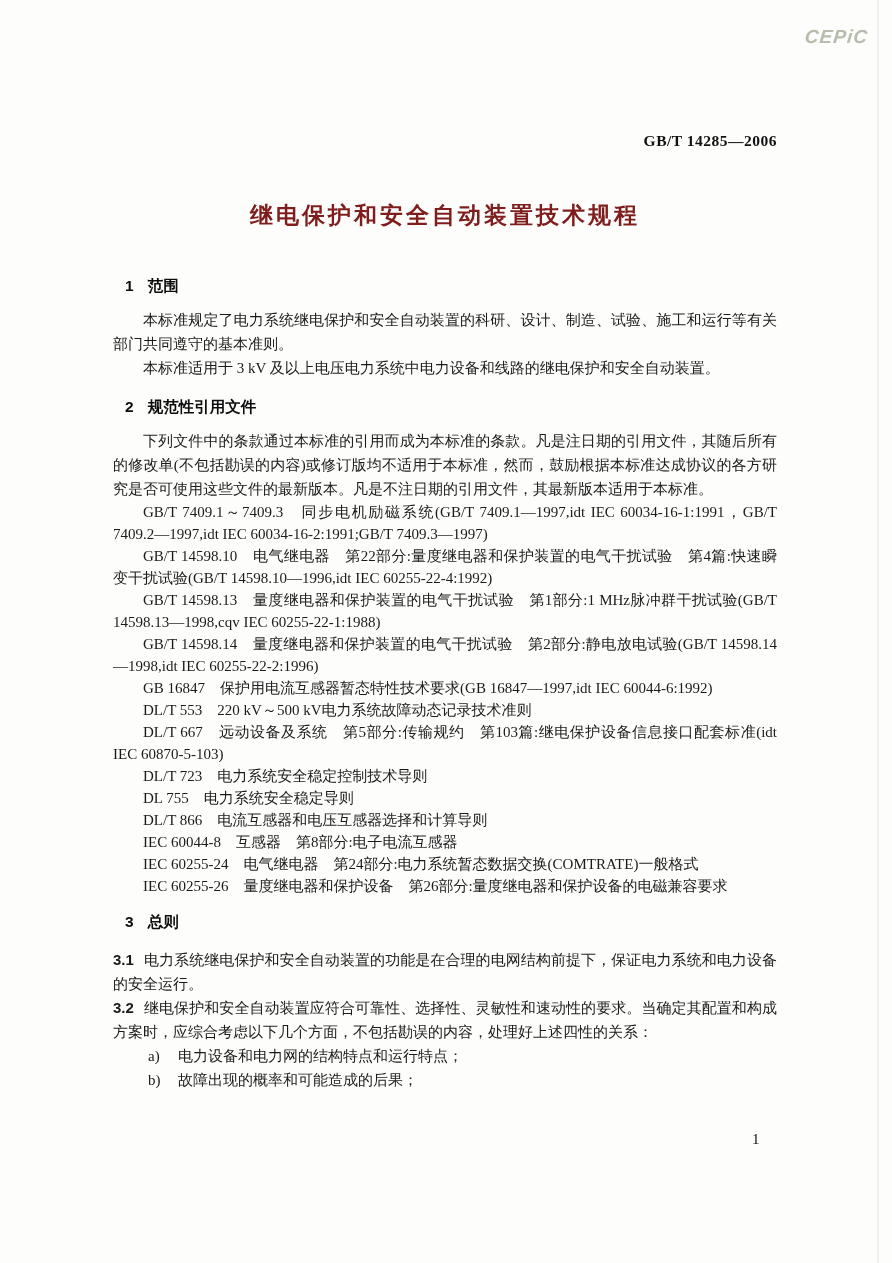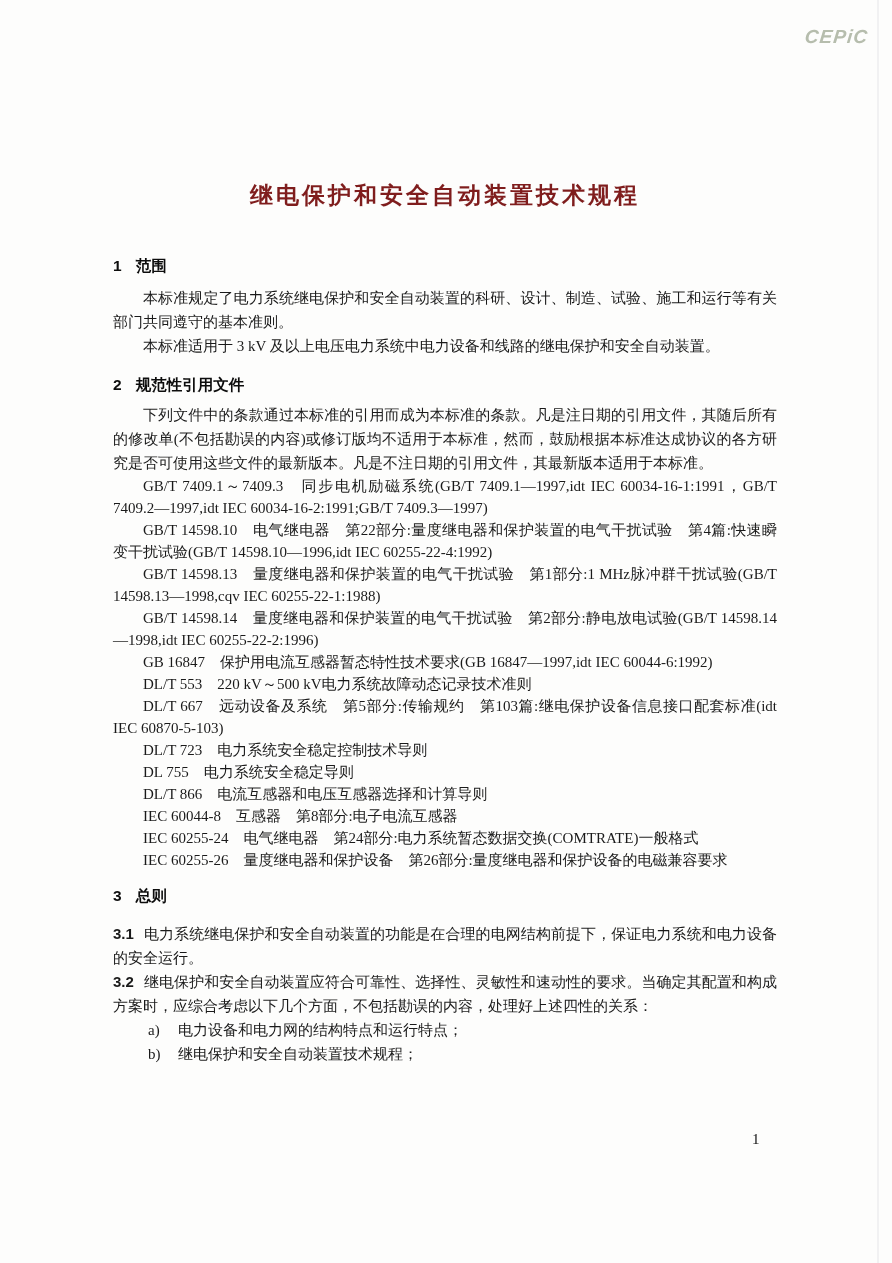--- a/index.html
+++ b/index.html
@@ -31,21 +31,21 @@
   }
   .title {
     margin:48px 0 0; text-align:center;
     font-family:"Liberation Sans","DejaVu Sans",sans-serif;
     font-weight:700; font-size:23px; letter-spacing:3px;
     line-height:32px; color:#7f1d1d;
   }
   .sec-h {
     font-family:"Liberation Sans","DejaVu Sans",sans-serif;
     font-weight:700; font-size:15.5px; line-height:21px;
-    margin:0; color:#0d0d0d;
+    margin:12px; color:#0d0d0d;
   }
   .sh1 { margin-top:44px; }
   .sh2 { margin-top:16px; }
   .sh3 { margin-top:14px; }
   .h-num { margin-right:14px; }
   .body-p {
     font-size:15px; line-height:24px;
     margin:10px 0 0; text-align:justify;
   }
   .body-p + .body-p { margin-top:0; }
@@ -78,20 +78,21 @@
 <body>
 
 <div class="page">
 
   <div class="scan-edge-right"></div>
 
   <div class="logo">CEPiC</div>
 
   <div class="content">
 
+    <div class="doc-number">GB/T 14285—2006</div>
 
     <h1 class="title">继电保护和安全自动装置技术规程</h1>
 
     <h2 class="sec-h sh1"><span class="h-num">1</span><span>范围</span></h2>
 
       <p class="body-p indent">本标准规定了电力系统继电保护和安全自动装置的科研、设计、制造、试验、施工和运行等有关部门共同遵守的基本准则。</p>
 
       <p class="body-p indent">本标准适用于 3 kV 及以上电压电力系统中电力设备和线路的继电保护和安全自动装置。</p>
 
     <h2 class="sec-h sh2"><span class="h-num">2</span><span>规范性引用文件</span></h2>
@@ -127,19 +128,19 @@
       <p class="ref-p">IEC 60255-26　量度继电器和保护设备　第26部分:量度继电器和保护设备的电磁兼容要求</p>
 
     <h2 class="sec-h sh3"><span class="h-num">3</span><span>总则</span></h2>
 
       <p class="clause first"><span class="clause-num">3.1</span><span>电力系统继电保护和安全自动装置的功能是在合理的电网结构前提下，保证电力系统和电力设备的安全运行。</span></p>
 
       <p class="clause"><span class="clause-num">3.2</span><span>继电保护和安全自动装置应符合可靠性、选择性、灵敏性和速动性的要求。当确定其配置和构成方案时，应综合考虑以下几个方面，不包括勘误的内容，处理好上述四性的关系：</span></p>
 
       <p class="list-item"><span class="li-marker">a)</span><span>电力设备和电力网的结构特点和运行特点；</span></p>
 
-      <p class="list-item"><span class="li-marker">b)</span><span>继电保护和安全自动装置技术规程；</span></p>
+      <p class="list-item"><span class="li-marker">b)</span><span>故障出现的概率和可能造成的后果；</span></p>
 
   </div>
 
   <div class="page-number">1</div>
 
 </div>
 
 </body></html>

